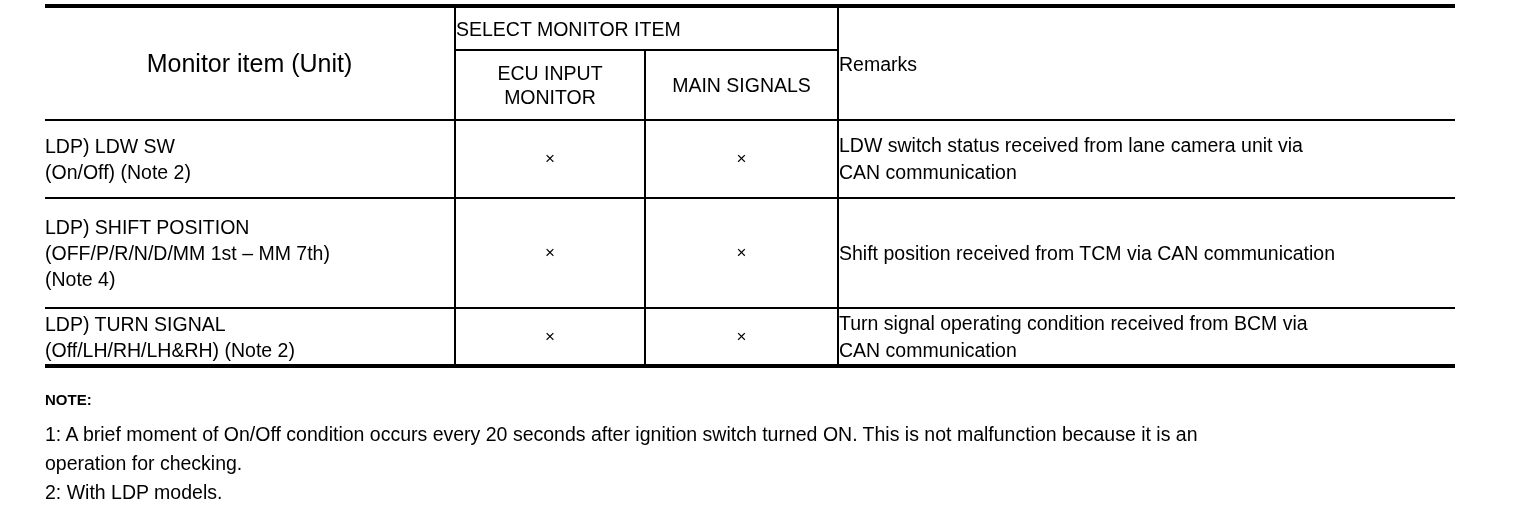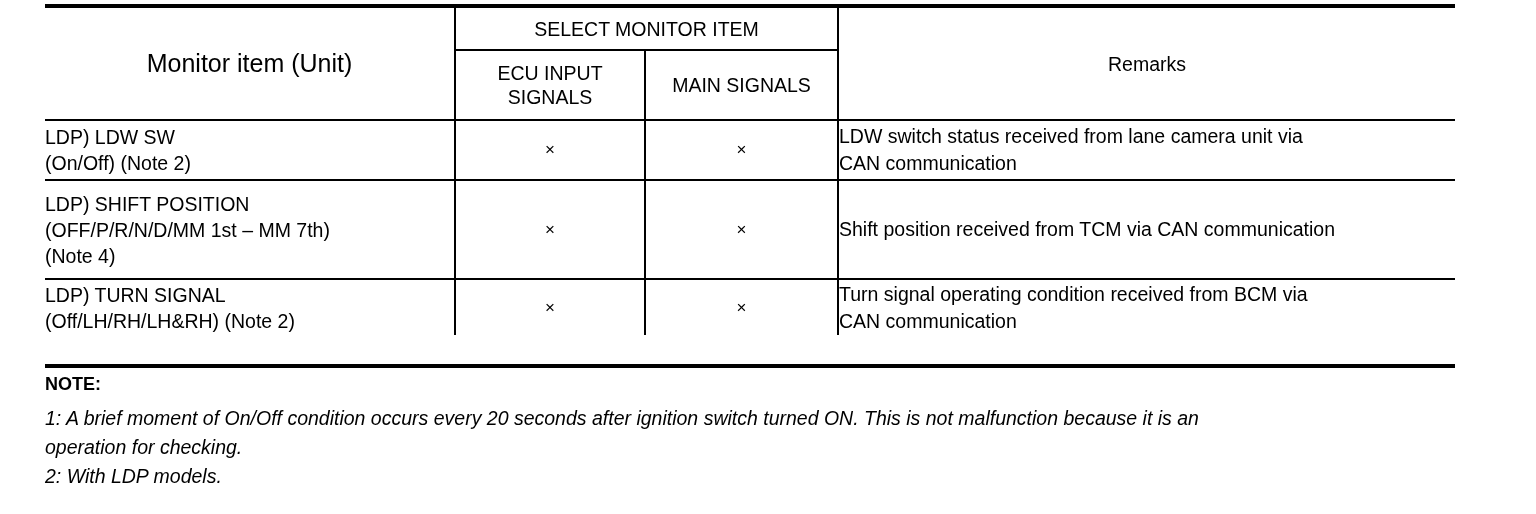--- a/index.html
+++ b/index.html
@@ -44,21 +44,20 @@
   .col-ecu     { width: 190px; }
   .col-main    { width: 193px; }
   .col-remarks { width: 617px; }
 
   
   .rule-thick-top   { border-top: 4px solid #000; }
   .rule-thin-bottom { border-bottom: 2px solid #000; }
   .vline-left       { border-left: 2px solid #000; }
 
   .hdr-center {
-    text-align: center;
     font-size: 19.5px;
     line-height: 24px;
   }
   .hdr-sub {
     text-align: center;
     font-size: 19.5px;
     line-height: 24px;
   }
 
   .cell-item {
@@ -74,47 +73,46 @@
   }
   .cell-remarks {
     text-align: left;
     font-size: 19.5px;
     line-height: 27px;
     padding: 7px 14px 7px 14px;
   }
 
   .hdr-select-row  { height: 44px; }
   .hdr-sub-row     { height: 70px; }
-  .row-1           { height: 60px; }
-  .row-2           { height: 99px; }
+  .row-1           { height: 78px; }
+  .row-2           { height: 110px; }
   .row-3           { height: 56px; }
 
   .hdr-item-cell {
     text-align: center;
     font-size: 25px;
   }
 
   
   .note-block {
     position: absolute;
     left: 45px;
     top: 372px;
     width: 1420px;
   }
   .note-title {
-    font-size: 18px;
+    font-size: 15px;
     font-weight: bold;
     line-height: 24px;
-    margin: 0 0 8px 0;
+    margin: 16px 0 8px 0;
   }
   .note-line {
     font-size: 19.5px;
     line-height: 29px;
     margin: 0;
-    font-style: italic;
   }
   .note-gap { }
 </style>
 </head>
 <body>
 
 <div class="page">
 
   <table class="monitor-table">
     <colgroup>
@@ -127,21 +125,21 @@
 
       <tr class="hdr-select-row">
         <td rowspan="2" class="rule-thick-top rule-thin-bottom hdr-item-cell">Monitor item (Unit)</td>
         <td colspan="2" class="rule-thick-top rule-thin-bottom vline-left hdr-center">SELECT MONITOR ITEM</td>
         <td rowspan="2" class="rule-thick-top rule-thin-bottom vline-left hdr-center">Remarks</td>
       </tr>
 
       <tr class="hdr-sub-row">
         <td class="rule-thin-bottom vline-left hdr-sub">
           <span>ECU INPUT</span><br>
-          <span>SIGNALS</span>
+          <span>MONITOR</span>
         </td>
         <td class="rule-thin-bottom vline-left hdr-sub">MAIN SIGNALS</td>
       </tr>
 
       <tr class="row-1">
         <td class="cell-item rule-thin-bottom">
           <span>LDP) LDW SW</span><br>
           <span>(On/Off) (Note 2)</span>
         </td>
         <td class="cell-mark rule-thin-bottom vline-left">×</td>

